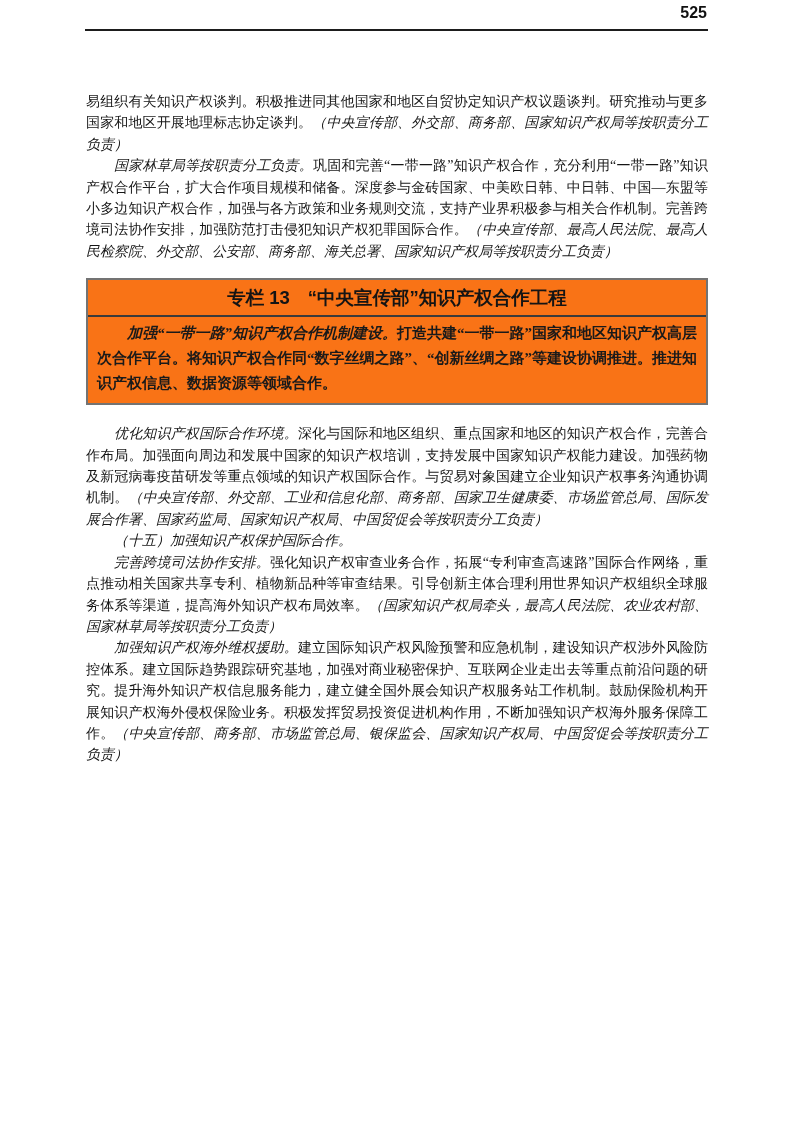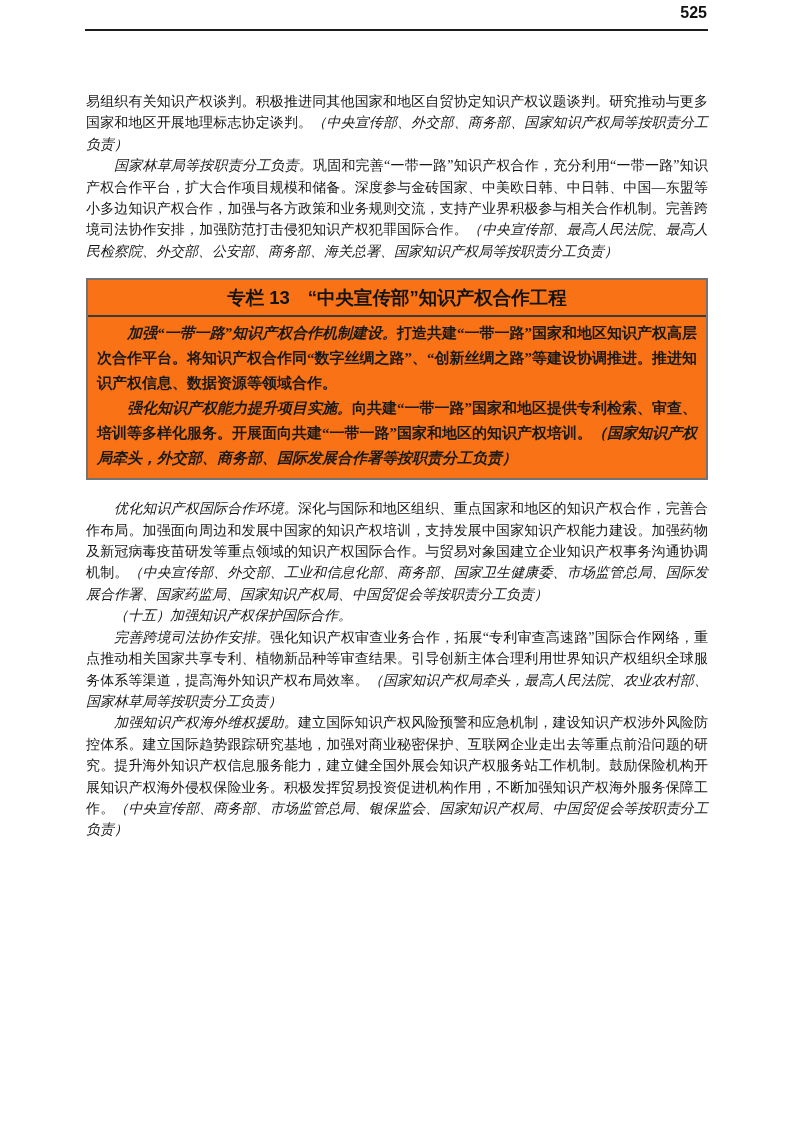--- a/index.html
+++ b/index.html
@@ -71,21 +71,20 @@
 
     <p class="para"><span class="kai">国家林草局等按职责分工负责。</span><span>巩固和完善“一带一路”知识产权合作，充分利用“一带一路”知识产权合作平台，扩大合作项目规模和储备。深度参与金砖国家、中美欧日韩、中日韩、中国—东盟等小多边知识产权合作，加强与各方政策和业务规则交流，支持产业界积极参与相关合作机制。完善跨境司法协作安排，加强防范打击侵犯知识产权犯罪国际合作。</span><span class="kai">（中央宣传部、最高人民法院、最高人民检察院、外交部、公安部、商务部、海关总署、国家知识产权局等按职责分工负责）</span></p>
 
     <div class="column-box">
       <div class="box-title">
         <span>专栏 13</span>
         <span>“中央宣传部”知识产权合作工程</span>
       </div>
       <div class="box-body">
         <p class="box-para"><span class="kai">加强“一带一路”知识产权合作机制建设。</span><span>打造共建“一带一路”国家和地区知识产权高层次合作平台。将知识产权合作同“数字丝绸之路”、“创新丝绸之路”等建设协调推进。推进知识产权信息、数据资源等领域合作。</span></p>
-        <p class="box-para"><span class="kai">强化知识产权能力提升项目实施。</span><span>向共建“一带一路”国家和地区提供专利检索、审查、培训等多样化服务。开展面向共建“一带一路”国家和地区的知识产权培训。</span><span class="kai">（国家知识产权局牵头，外交部、商务部、国际发展合作署等按职责分工负责）</span></p>
       </div>
     </div>
 
     <p class="para"><span class="kai">优化知识产权国际合作环境。</span><span>深化与国际和地区组织、重点国家和地区的知识产权合作，完善合作布局。加强面向周边和发展中国家的知识产权培训，支持发展中国家知识产权能力建设。加强药物及新冠病毒疫苗研发等重点领域的知识产权国际合作。与贸易对象国建立企业知识产权事务沟通协调机制。</span><span class="kai">（中央宣传部、外交部、工业和信息化部、商务部、国家卫生健康委、市场监管总局、国际发展合作署、国家药监局、国家知识产权局、中国贸促会等按职责分工负责）</span></p>
 
     <p class="para kai">（十五）加强知识产权保护国际合作。</p>
 
     <p class="para"><span class="kai">完善跨境司法协作安排。</span><span>强化知识产权审查业务合作，拓展“专利审查高速路”国际合作网络，重点推动相关国家共享专利、植物新品种等审查结果。引导创新主体合理利用世界知识产权组织全球服务体系等渠道，提高海外知识产权布局效率。</span><span class="kai">（国家知识产权局牵头，最高人民法院、农业农村部、国家林草局等按职责分工负责）</span></p>
 
     <p class="para"><span class="kai">加强知识产权海外维权援助。</span><span>建立国际知识产权风险预警和应急机制，建设知识产权涉外风险防控体系。建立国际趋势跟踪研究基地，加强对商业秘密保护、互联网企业走出去等重点前沿问题的研究。提升海外知识产权信息服务能力，建立健全国外展会知识产权服务站工作机制。鼓励保险机构开展知识产权海外侵权保险业务。积极发挥贸易投资促进机构作用，不断加强知识产权海外服务保障工作。</span><span class="kai">（中央宣传部、商务部、市场监管总局、银保监会、国家知识产权局、中国贸促会等按职责分工负责）</span></p>

